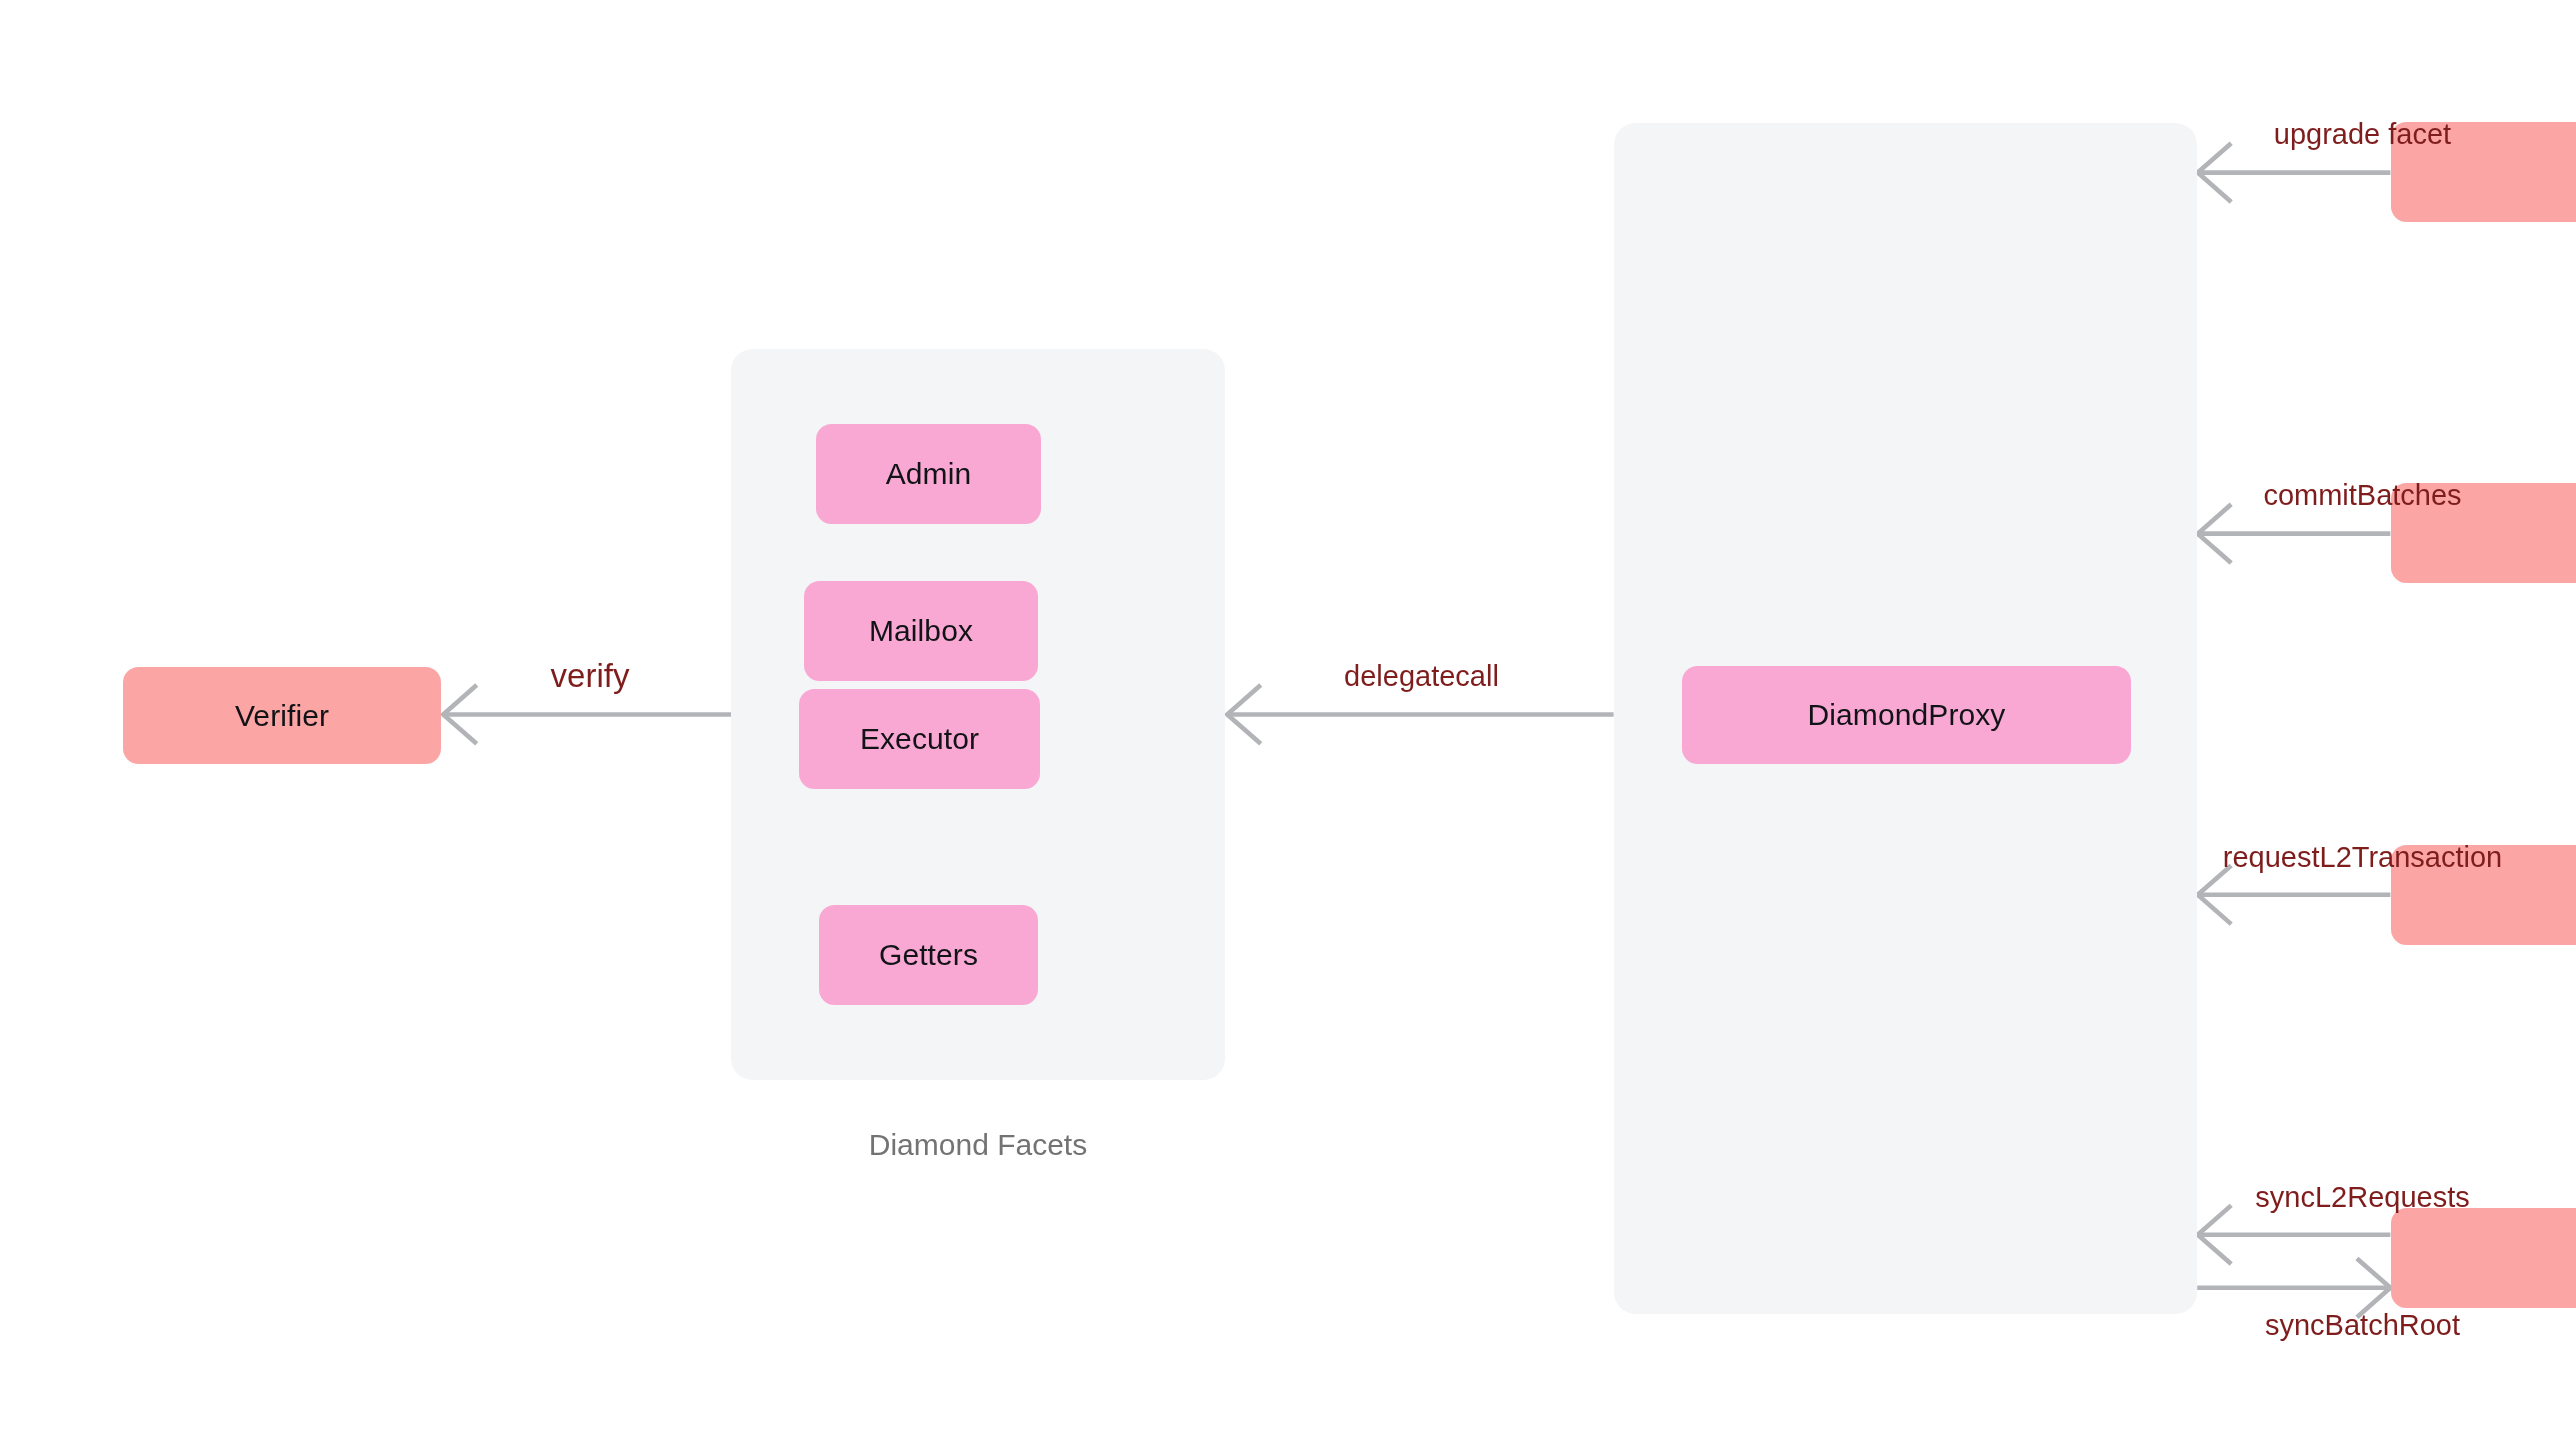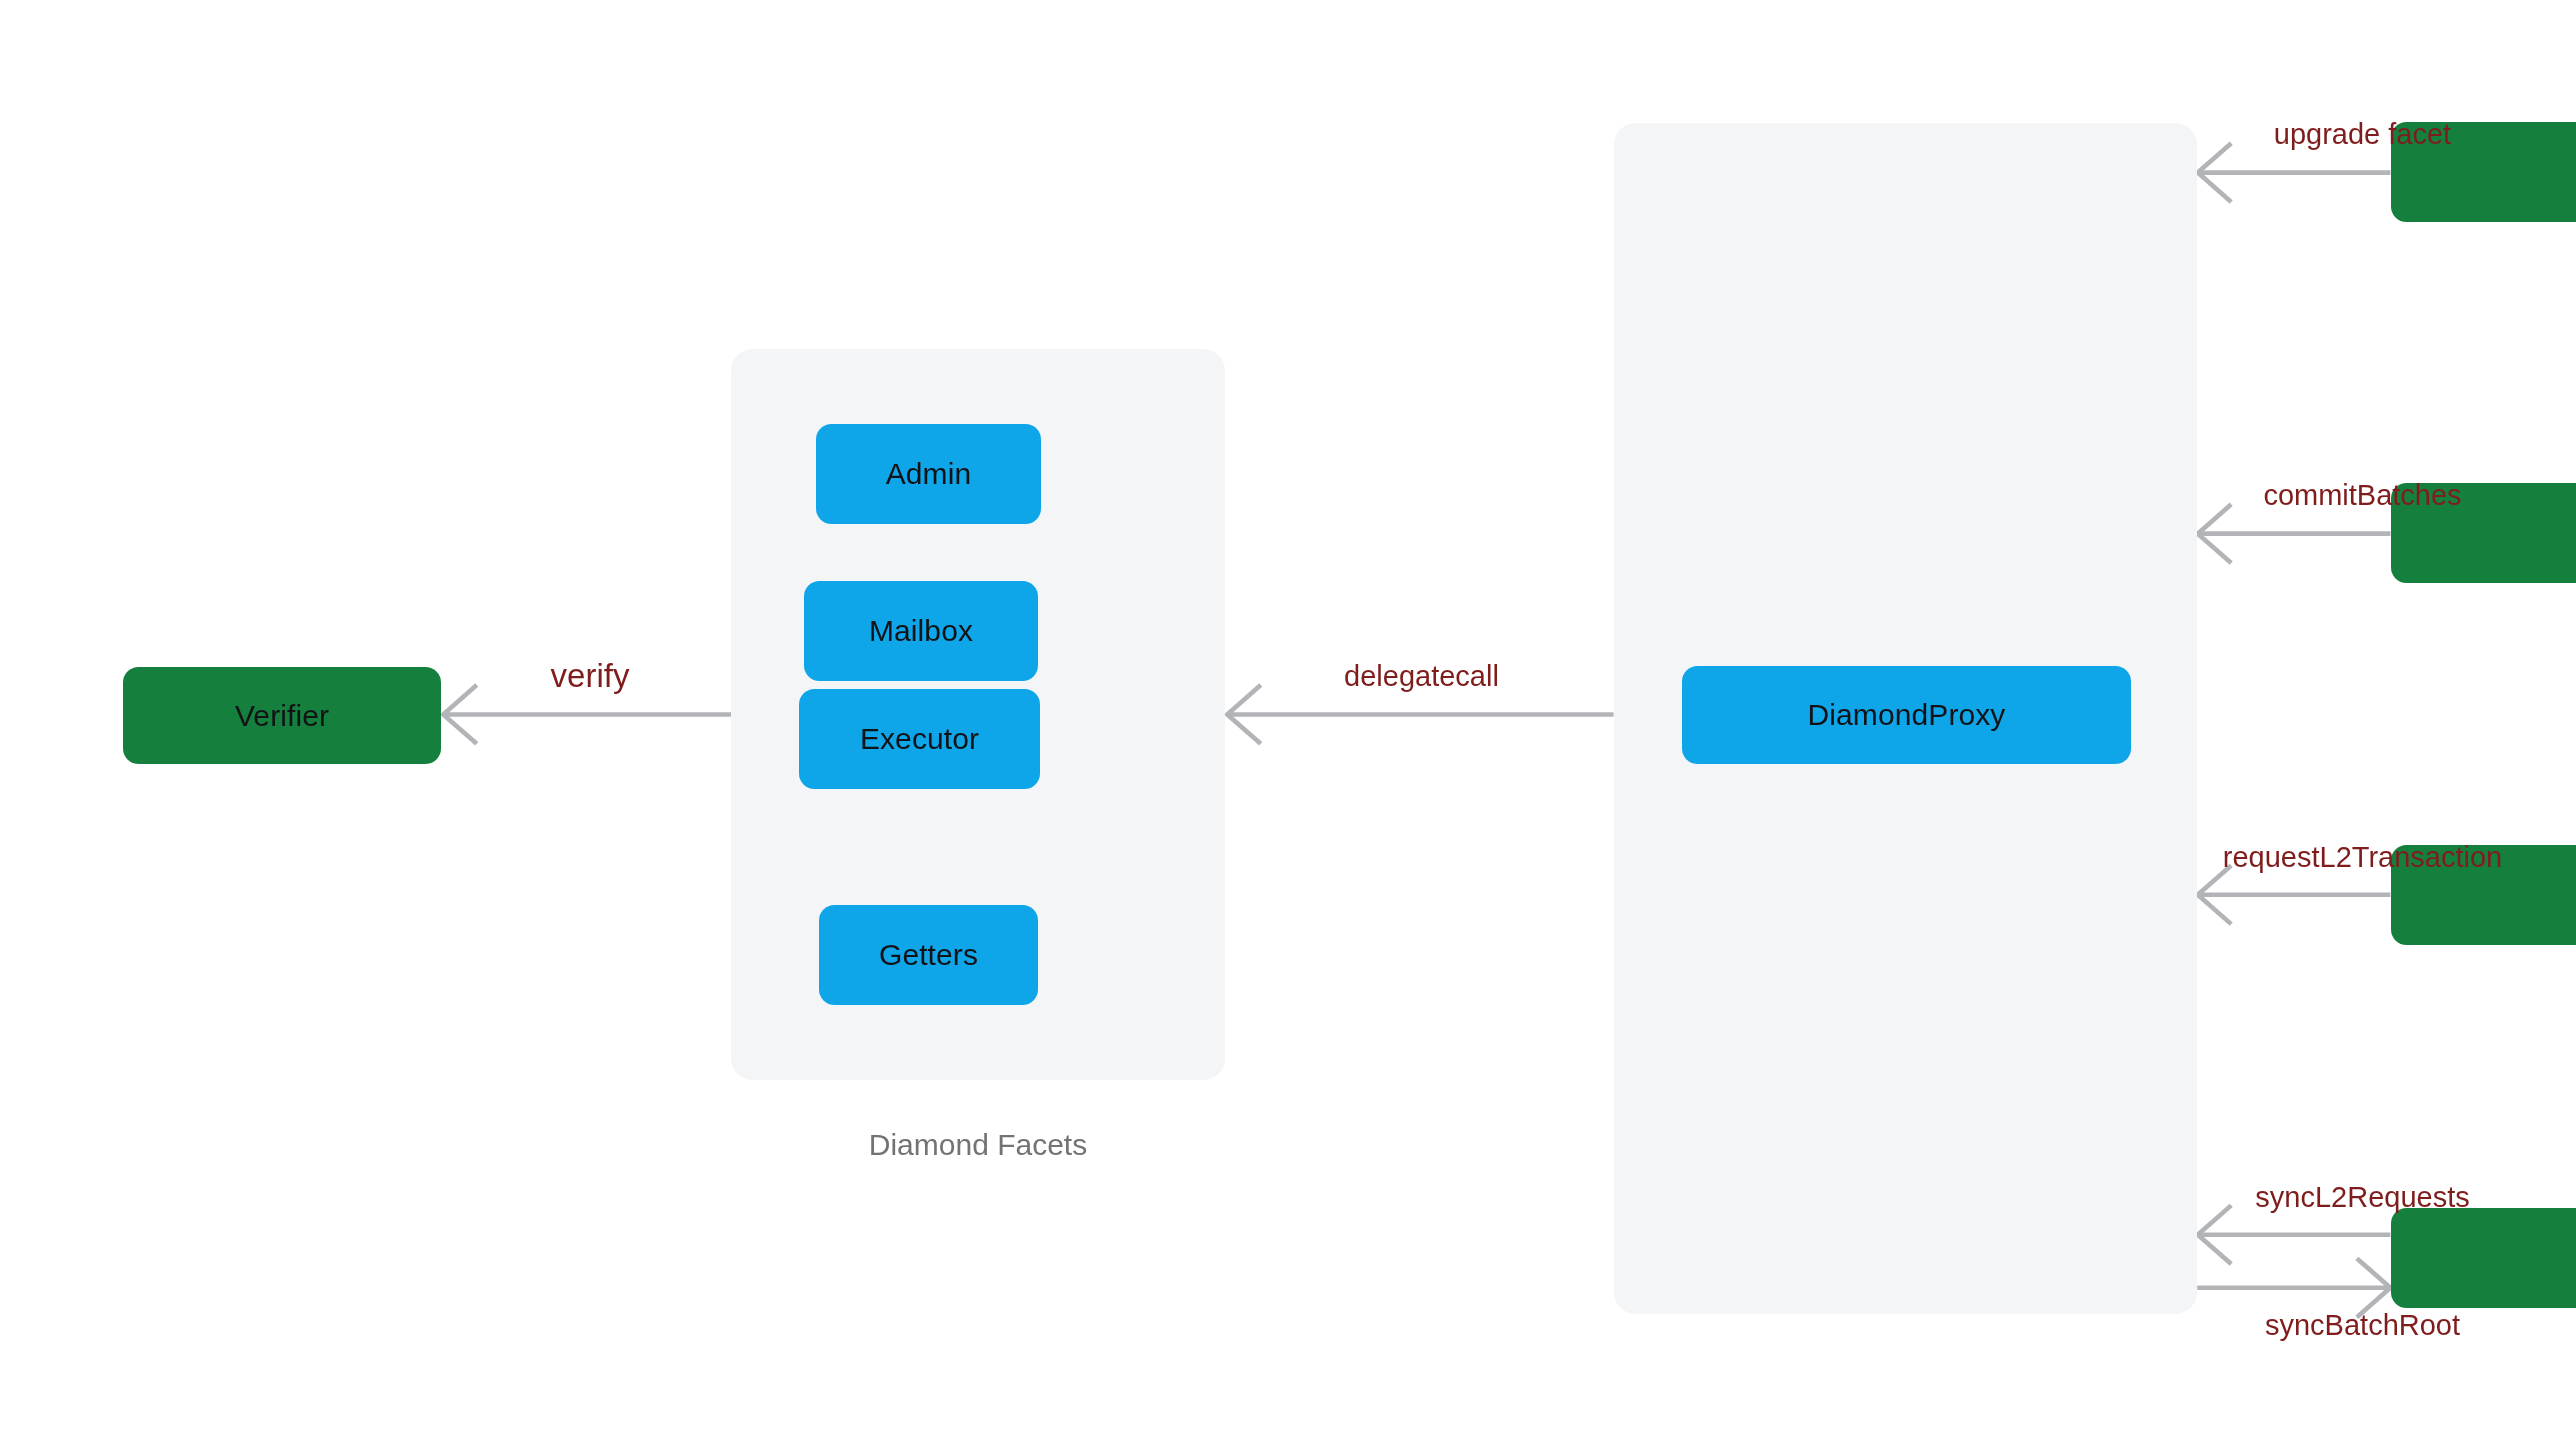--- a/index.html
+++ b/index.html
@@ -21,25 +21,25 @@
     position: absolute;
     display: flex;
     align-items: center;
     justify-content: center;
     box-sizing: border-box;
     color: #121316;
     text-align: center;
     letter-spacing: 0.1px;
   }
   .node-gray {
-    background: #15803d;
+    background: #fca5a5;
     border-radius: 15.5px;
   }
   .node-white {
-    background: #0ea5e9;
+    background: #f9a8d4;
     border-radius: 15.5px;
     align-items: center;
   }
 
   
   .group {
     position: absolute;
     background: #f4f5f7;
     border-radius: 21.6px;
     box-sizing: border-box;

